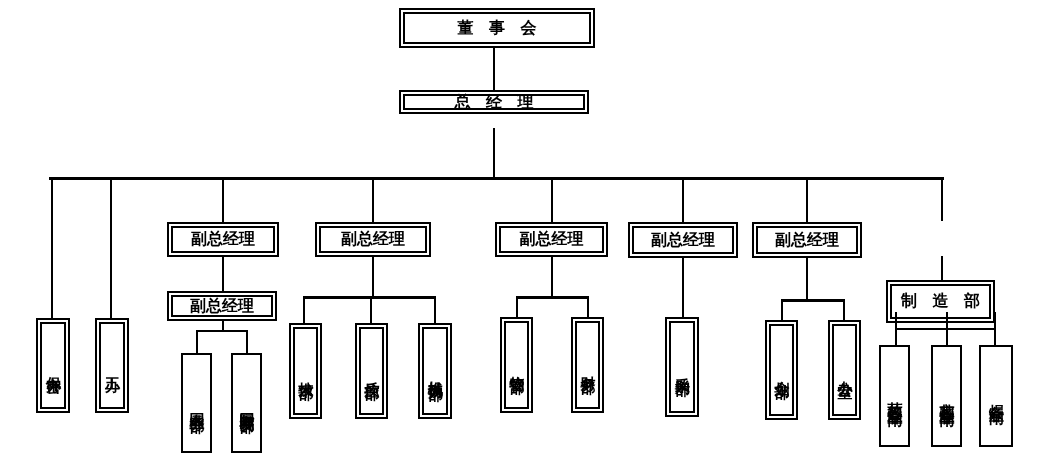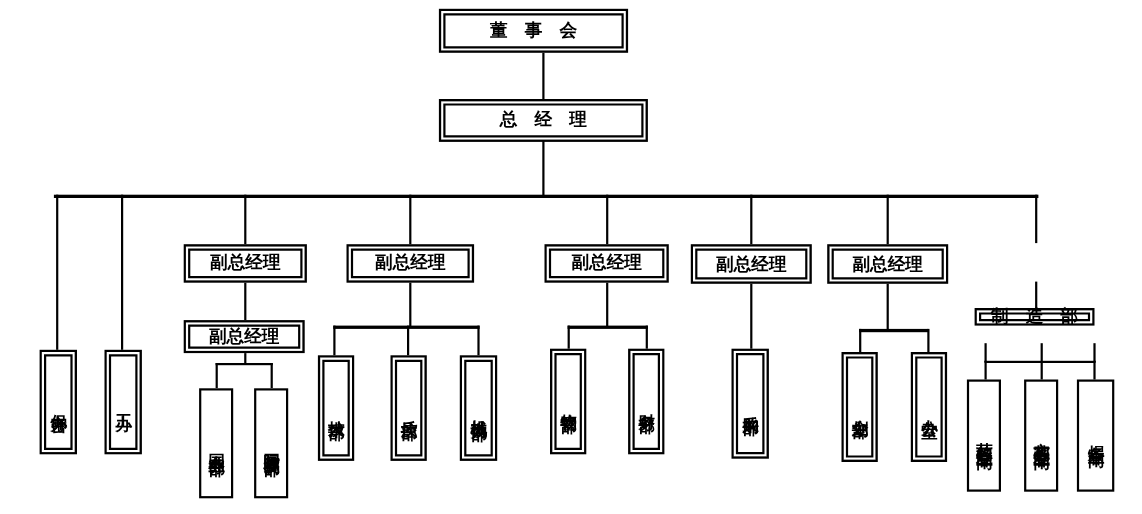--- a/index.html
+++ b/index.html
@@ -48,27 +48,27 @@
   .ln{ position:absolute;background:#000000; }
   .vline{ width:2px; }
   .hline{ height:2px; }
   .bus{ height:3px; }
 </style>
 </head>
 <body>
 
 <div id="chart">
 
-  <div class="box dbl h wide" style="left:399px;top:8px;width:172px;height:40px;justify-content:center;">
+  <div class="box dbl h wide" style="left:399px;top:8px;width:196px;height:40px;justify-content:center;">
     <span>董 事 会</span>
   </div>
 
   <div class="ln vline" style="left:493px;top:48px;height:42px;"></div>
 
-  <div class="box dbl h wide" style="left:399px;top:90px;width:190px;height:39px;">
+  <div class="box dbl h wide" style="left:399px;top:90px;width:190px;height:24px;">
     <span>总 经 理</span>
   </div>
 
   <div class="ln vline" style="left:493px;top:128px;height:50px;"></div>
 
   <div class="ln bus" style="left:49px;top:177px;width:895px;"></div>
 
   <div class="ln vline" style="left:51px;top:177px;height:142px;"></div>
   <div class="box dbl v" style="left:36px;top:318px;width:34px;height:95px;">
     <span>保密办</span>
@@ -152,21 +152,21 @@
   <div class="ln vline" style="left:843px;top:299px;height:22px;"></div>
   <div class="box dbl v" style="left:765px;top:320px;width:33px;height:100px;">
     <span>企划部</span>
   </div>
   <div class="box dbl v" style="left:828px;top:320px;width:33px;height:100px;">
     <span>办公室</span>
   </div>
 
   <div class="ln vline" style="left:941px;top:177px;height:44px;"></div>
   <div class="ln vline" style="left:941px;top:256px;height:25px;"></div>
-  <div class="box dbl h wide" style="left:886px;top:280px;width:109px;height:16px;">
+  <div class="box dbl h wide" style="left:886px;top:280px;width:109px;height:43px;">
     <span>制 造 部</span>
   </div>
 
   <div class="ln hline" style="left:895px;top:328px;width:101px;"></div>
   <div class="ln vline" style="left:895px;top:312px;height:17px;"></div>
   <div class="ln vline" style="left:994px;top:312px;height:17px;"></div>
   <div class="ln vline" style="left:895px;top:328px;height:18px;"></div>
   <div class="ln vline" style="left:946px;top:312px;height:34px;"></div>
   <div class="ln vline" style="left:994px;top:328px;height:18px;"></div>
   <div class="box v two" style="left:879px;top:345px;width:31px;height:102px;">

